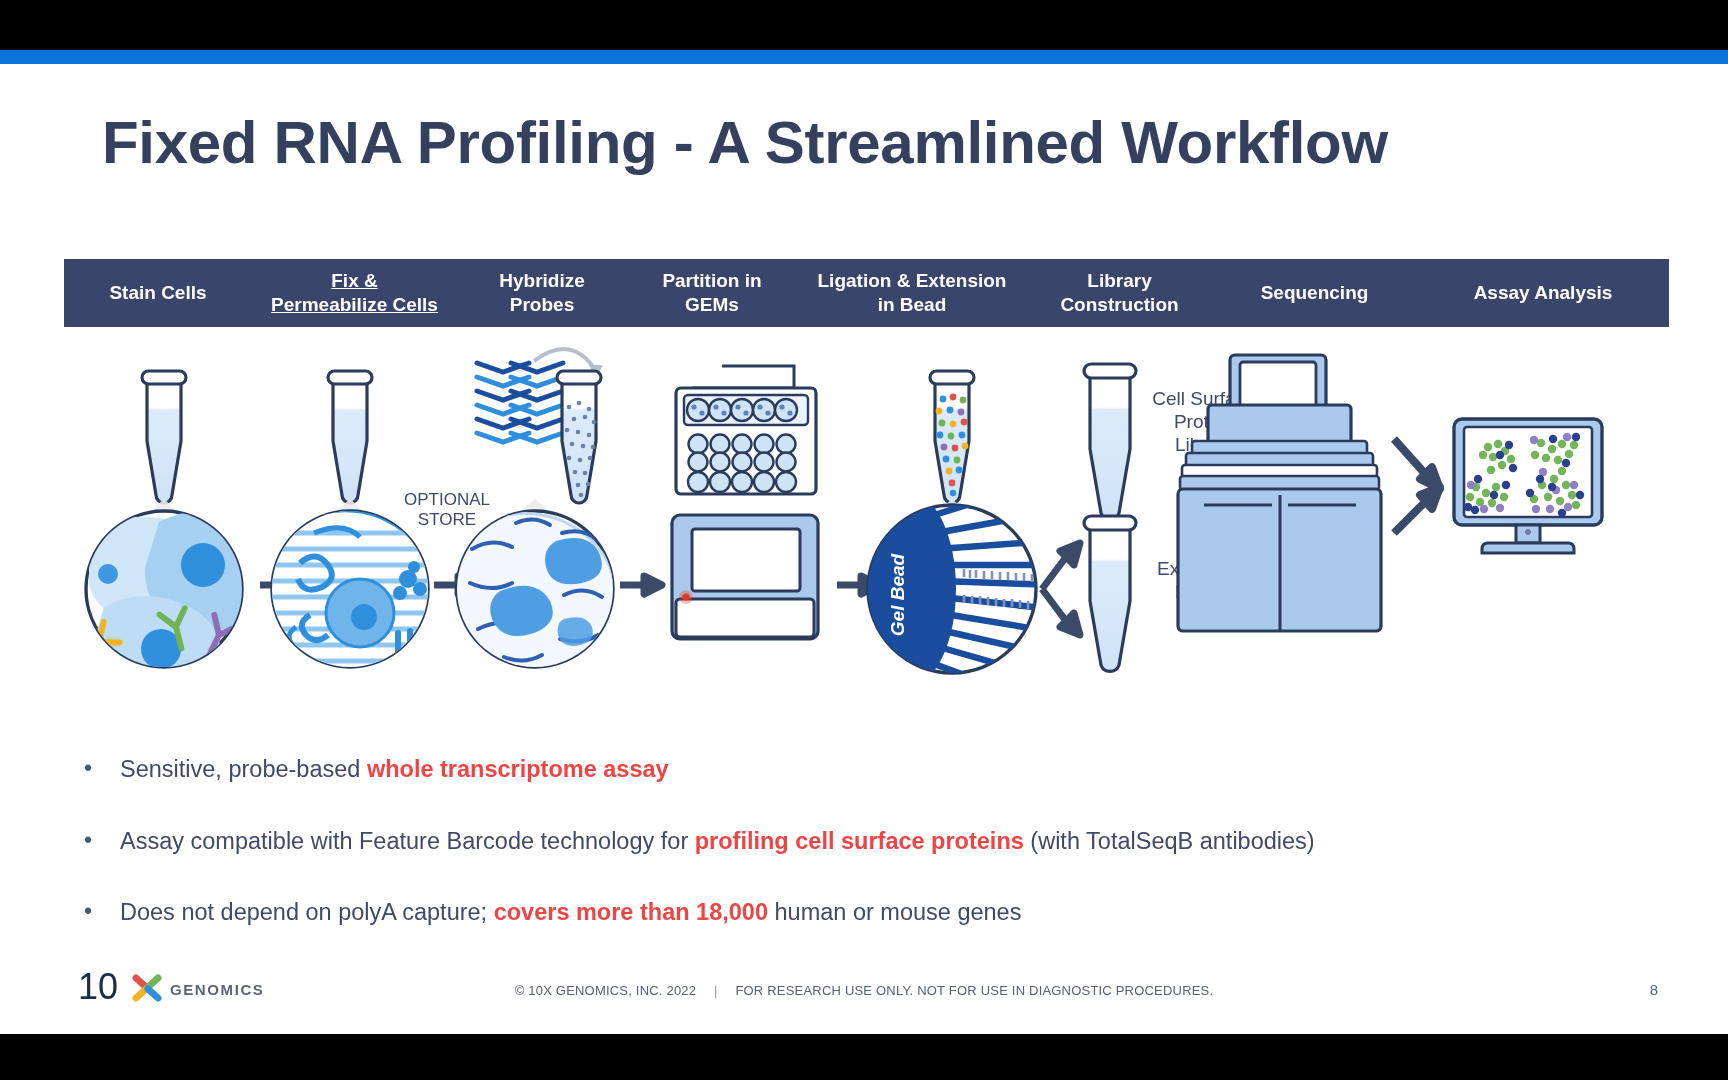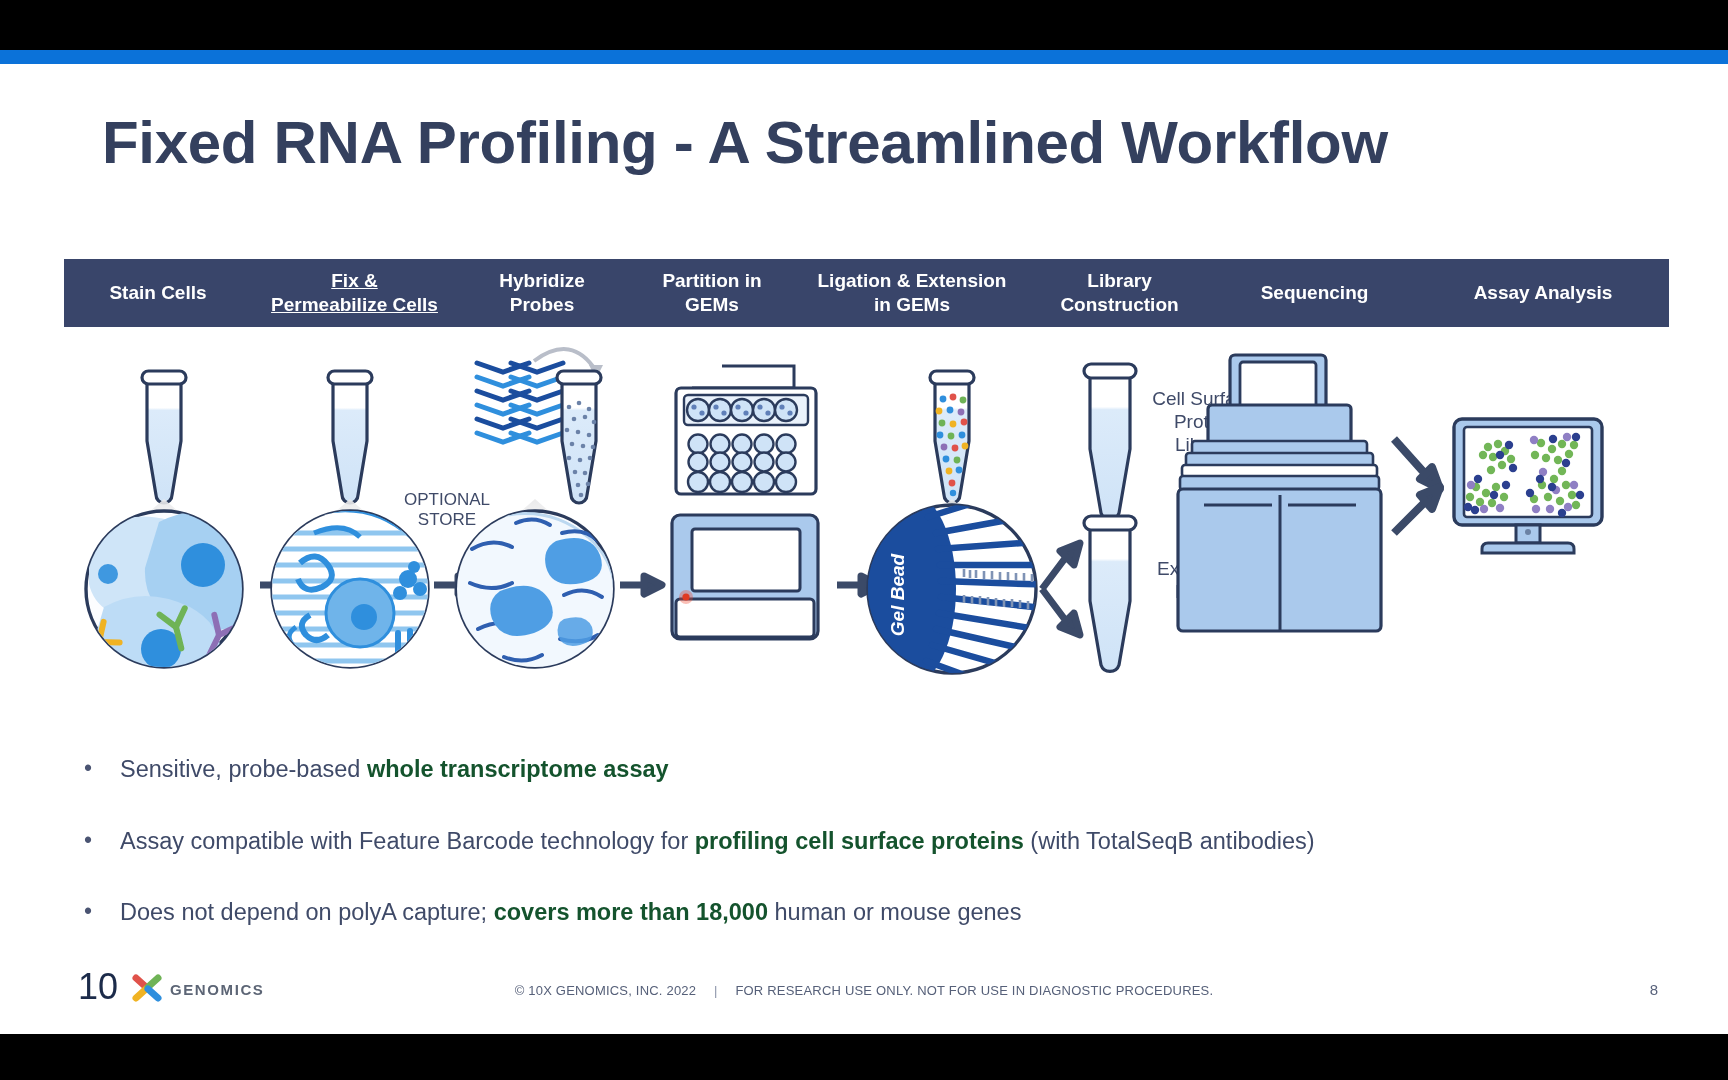--- a/index.html
+++ b/index.html
@@ -20,21 +20,21 @@
 
   
   .diagram{position:absolute;left:64px;top:263px;width:1605px;height:400px;}
   .dg{position:absolute;left:0;top:0;}
 
   
   .bullets{position:absolute;left:78px;top:690px;width:1560px;}
   .bullet{display:flex;align-items:flex-start;margin-bottom:41px;}
   .bullet-dot{width:42px;flex:0 0 42px;color:#4a5472;font-size:23px;line-height:1.3;text-align:left;padding-left:6px;box-sizing:border-box;}
   .bullet-text{font-size:23.5px;color:#3f4a68;line-height:1.3;}
-  .bullet-text b{font-weight:bold;color:#14532d;}
+  .bullet-text b{font-weight:bold;color:#ef4444;}
 
   
   .footer{position:absolute;left:0;bottom:0;width:1728px;height:90px;}
   .logo{position:absolute;left:78px;bottom:26px;width:230px;height:40px;}
   .footer-copy{position:absolute;left:0;bottom:36px;width:1728px;text-align:center;font-size:13px;color:#566079;letter-spacing:0.2px;}
   .footer-copy .sep{display:inline-block;padding:0 14px;color:#8a93a8;}
   .page-num{position:absolute;right:70px;bottom:36px;font-size:15px;color:#59637c;}
 </style>
 </head>
 <body>
@@ -68,21 +68,21 @@
         </div>
         <div class="wf-cell" style="flex-basis: 170px;">
           <div>
             <div>Partition in</div>
             <div>GEMs</div>
           </div>
         </div>
         <div class="wf-cell" style="flex-basis: 230px;">
           <div>
             <div>Ligation &amp; Extension</div>
-            <div>in GEMs</div>
+            <div>in Bead</div>
           </div>
         </div>
         <div class="wf-cell" style="flex-basis: 185px;">
           <div>
             <div>Library</div>
             <div>Construction</div>
           </div>
         </div>
         <div class="wf-cell" style="flex-basis: 205px;">
           <div>

